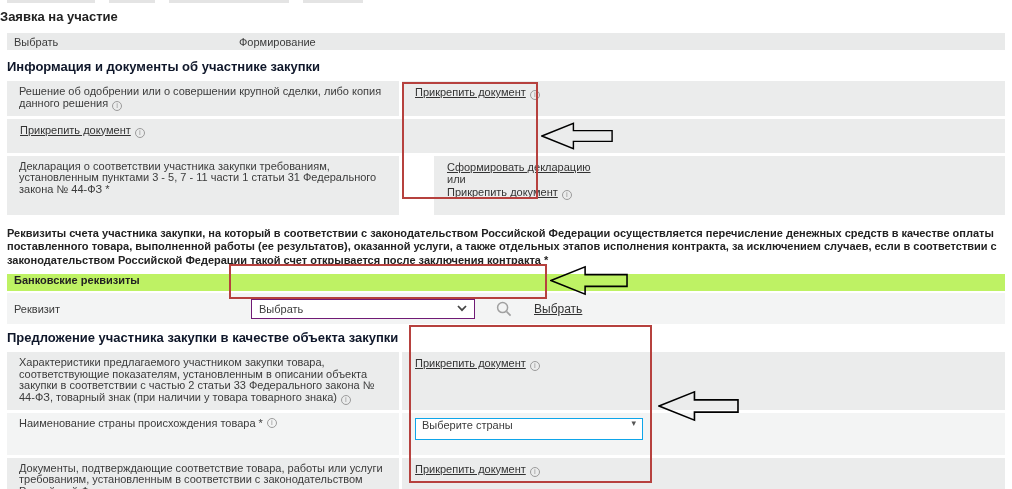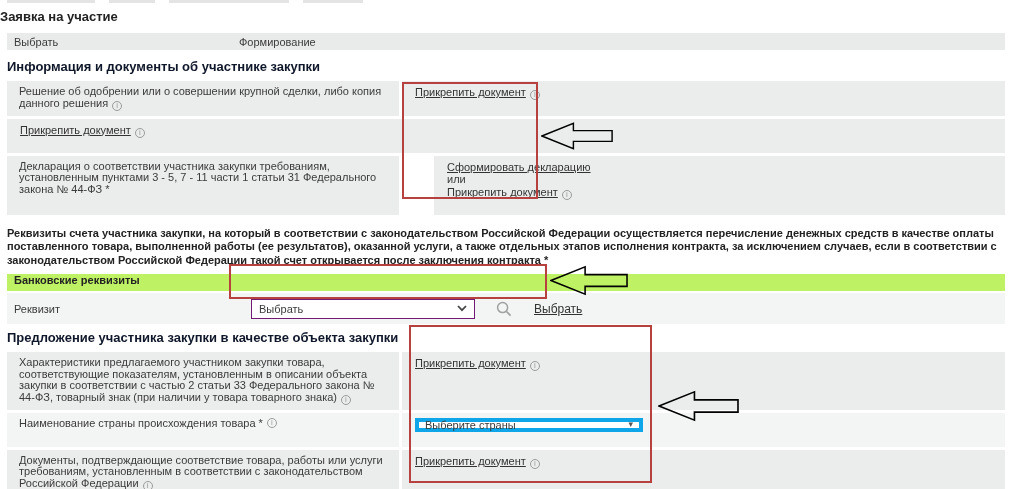--- a/index.html
+++ b/index.html
@@ -42,22 +42,22 @@
   .note { margin:12px 7px 0; font-weight:bold; color:#222; line-height:13.5px; width:998px; }
 
   .band { margin:7px 7px 0; height:17px; background:#bef264; display:flex; align-items:flex-start;
     padding-left:7px; font-weight:bold; color:#222; }
 
   .rek-row { margin:2px 7px 0; height:31px; background:#f3f4f4; display:flex; align-items:center;gap:12px; }
   .rek-row .s-label { width:232px; padding-left:7px; }
 
   .select1 { width:224px; height:20px; background:#fff; border:1px solid #701a75;
     display:flex; align-items:center; justify-content:space-between; padding:0 7px; cursor:pointer; }
-  .select2 { width:228px; height:14px; background:#fff; border:4px solid #0ea5e9;
-    display:flex; align-items:center; justify-content:space-between; padding:0 6px; cursor:pointer; }
+  .select2 { width:228px; height:22px; background:#fff; border:1px solid #0ea5e9;
+    display:flex; justify-content:space-between; padding:0 6px; cursor:pointer; }
   .chev { color:#555; font-size:9px; line-height:9px; }
   .search-ico { margin-left:9px; cursor:pointer; display:inline-flex; }
   .add-lnk { margin-left:10px; font-size:12px; }
 
   
   .redbox { position:absolute; border:2px solid #b6413e; pointer-events:none; }
   .arrow-svg { position:absolute; pointer-events:none; }
 </style>
 </head>
 <body>

